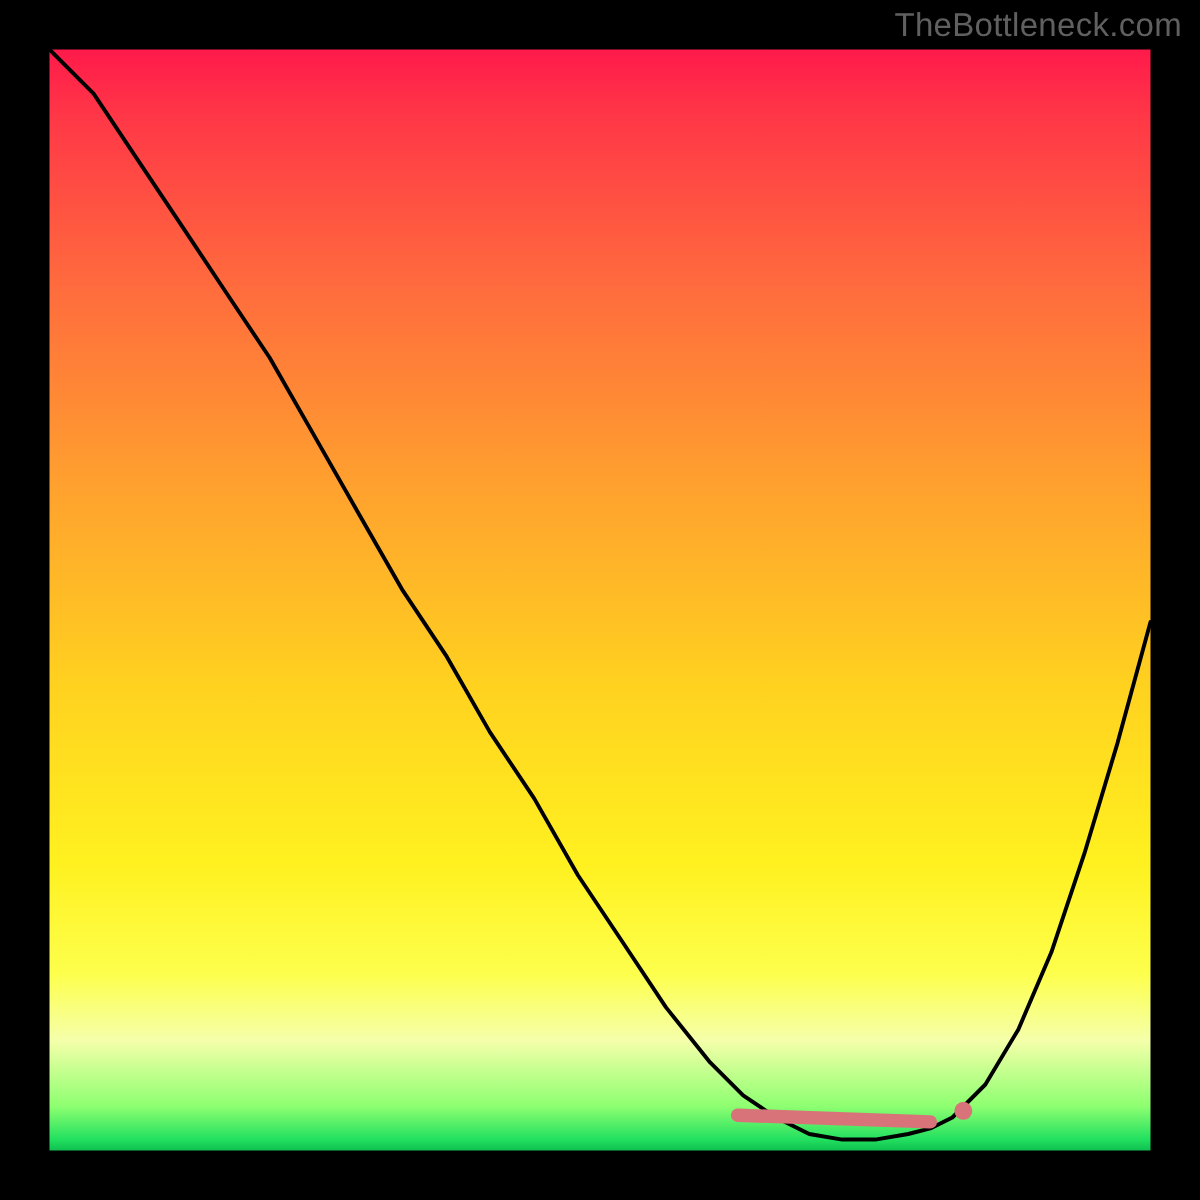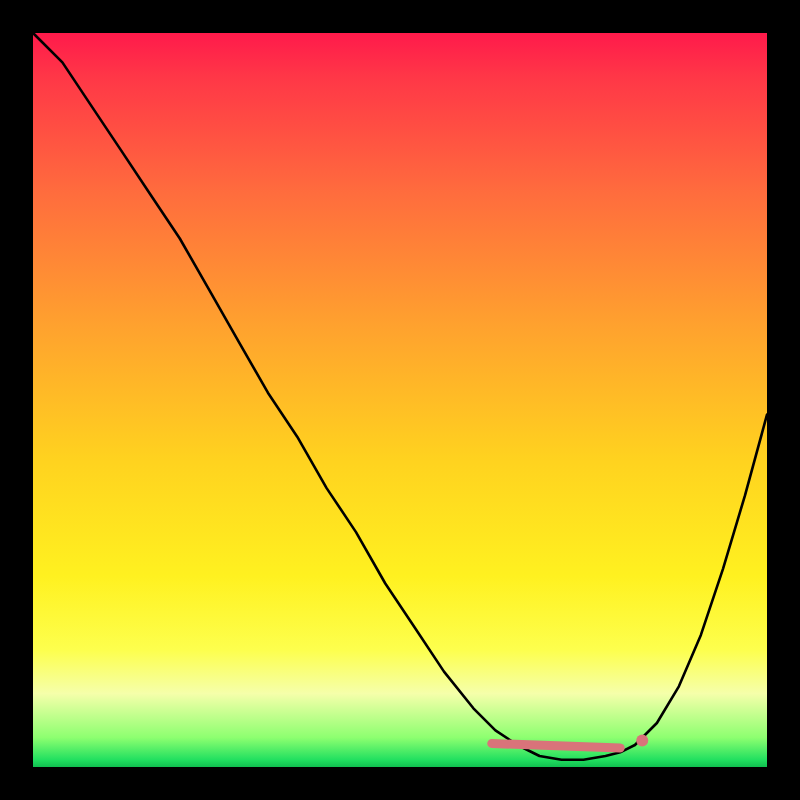--- a/index.html
+++ b/index.html
@@ -64,20 +64,21 @@
   }
   .marker-dot {
     fill: #d9737a;
   }
 </style>
 </head>
 <body>
 
 <div class="frame">
 
+  <div class="watermark">TheBottleneck.com</div>
 
   <div class="plot">
     <svg class="svg-layer" viewBox="0 0 734 734" preserveAspectRatio="none">
       <path id="curve-path" class="curve" d="M0.0 0.0 L29.4 29.4 L58.7 73.4 L88.1 117.4 L117.4 161.5 L146.8 205.5 L176.2 256.9 L205.5 308.3 L234.9 359.7 L264.2 403.7 L293.6 455.1 L323.0 499.1 L352.3 550.5 L381.7 594.5 L411.0 638.6 L440.4 675.3 L462.4 697.3 L484.4 712.0 L506.5 723.0 L528.5 726.7 L550.5 726.7 L572.5 723.0 L587.2 719.3 L601.9 712.0 L623.9 690.0 L645.9 653.3 L667.9 601.9 L690.0 535.8 L712.0 462.4 L734.0 381.7"></path>
       <line id="marker-seg" class="marker-line" x1="458.75" y1="710.512" x2="587.2" y2="714.9159999999999"></line>
       <circle id="marker-dot" class="marker-dot" r="6" cx="609.22" cy="707.576"></circle>
     </svg>
   </div>
 
 </div>

